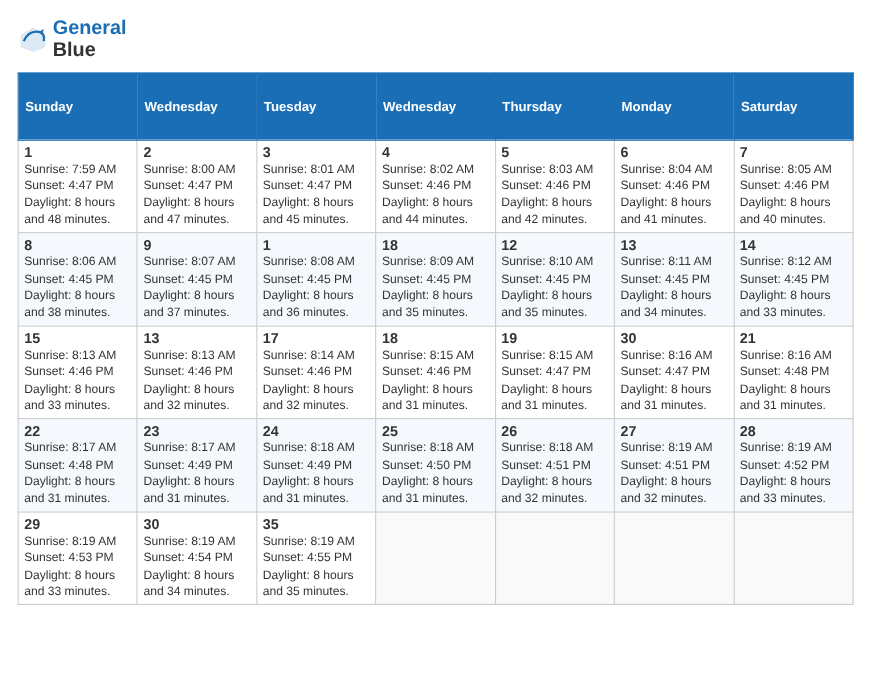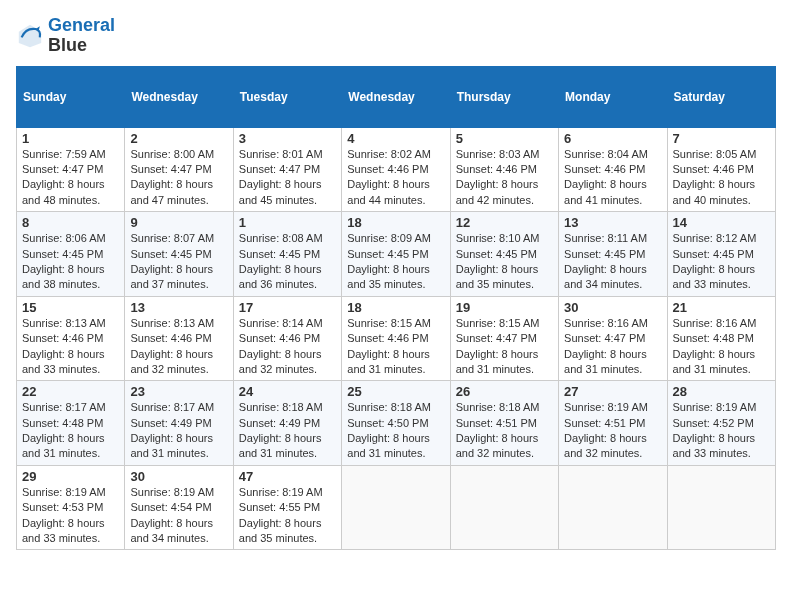--- a/index.html
+++ b/index.html
@@ -252,21 +252,21 @@
         <tr>
           <td>
             <span class="day-num">29</span>
             <div class="day-info">Sunrise: 8:19 AM<br>Sunset: 4:53 PM<br>Daylight: 8 hours<br>and 33 minutes.</div>
           </td>
           <td>
             <span class="day-num">30</span>
             <div class="day-info">Sunrise: 8:19 AM<br>Sunset: 4:54 PM<br>Daylight: 8 hours<br>and 34 minutes.</div>
           </td>
           <td>
-            <span class="day-num">47</span>
+            <span class="day-num">35</span>
             <div class="day-info">Sunrise: 8:19 AM<br>Sunset: 4:55 PM<br>Daylight: 8 hours<br>and 35 minutes.</div>
           </td>
           <td class="empty-cell"></td>
           <td class="empty-cell"></td>
           <td class="empty-cell"></td>
           <td class="empty-cell"></td>
         </tr>
       </tbody>
   </table>
 </div>

